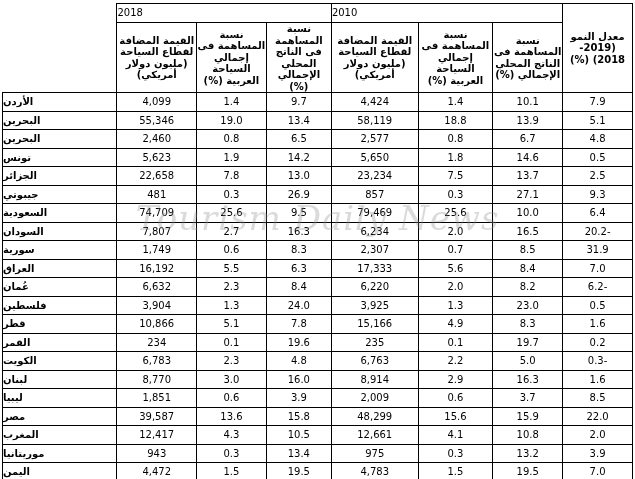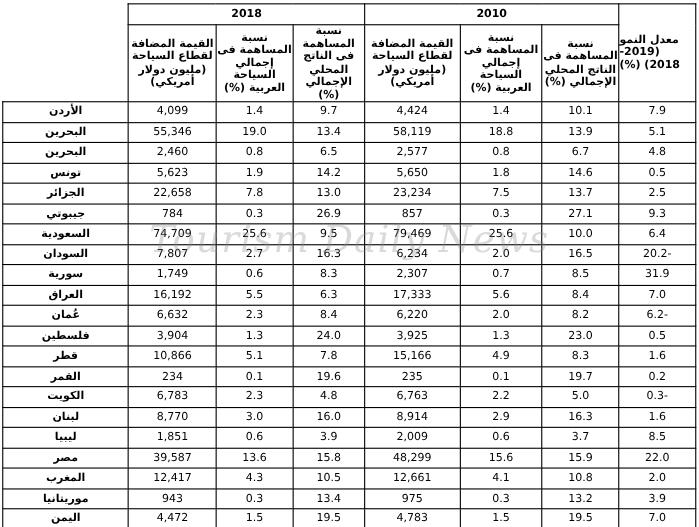--- a/index.html
+++ b/index.html
@@ -42,47 +42,47 @@
   table.sheet td, table.sheet th {
     border: 1px solid #000000;
     padding: 0;
     font-size: 10px;
     line-height: 1.15;
     vertical-align: middle;
     background: transparent;
   }
   
   .hdr-year {
-    text-align: center;
-    font-weight: bold;
+    text-align: left;
+    font-weight: normal;
     font-size: 12px;
     height: 18px;
   }
   .hdr-cell {
     text-align: center;
     font-size: 9px;
     padding: 2px 2px;
     height: 58px;
     font-weight: bold;
   }
   .hdr-growth {
-    text-align: left;
+    text-align: center;
     font-size: 9px;
     font-weight: bold;
     padding: 2px 1px;
   }
   .corner-blank { border: none !important; background: #ffffff; }
   
   td.num {
     text-align: center;
     height: 17.5px;
     font-size: 10px;
   }
   td.country {
-    text-align: center;
+    text-align: left;
     font-size: 10.5px;
     font-weight: bold;
     height: 17.5px;
   }
   col.c-growth { width: 58px; }
   col.c-n1 { width: 58px; }
   col.c-n2 { width: 62px; }
   col.c-n3 { width: 72px; }
   col.c-n4 { width: 54px; }
   col.c-n5 { width: 58px; }
@@ -172,21 +172,21 @@
         <td class="num">22,658</td>
         <td class="country">الجزائر</td>
       </tr>
       <tr>
         <td class="num">9.3</td>
         <td class="num">27.1</td>
         <td class="num">0.3</td>
         <td class="num">857</td>
         <td class="num">26.9</td>
         <td class="num">0.3</td>
-        <td class="num">784</td>
+        <td class="num">481</td>
         <td class="country">جيبوتي</td>
       </tr>
       <tr>
         <td class="num">6.4</td>
         <td class="num">10.0</td>
         <td class="num">25.6</td>
         <td class="num">79,469</td>
         <td class="num">9.5</td>
         <td class="num">25.6</td>
         <td class="num">74,709</td>

